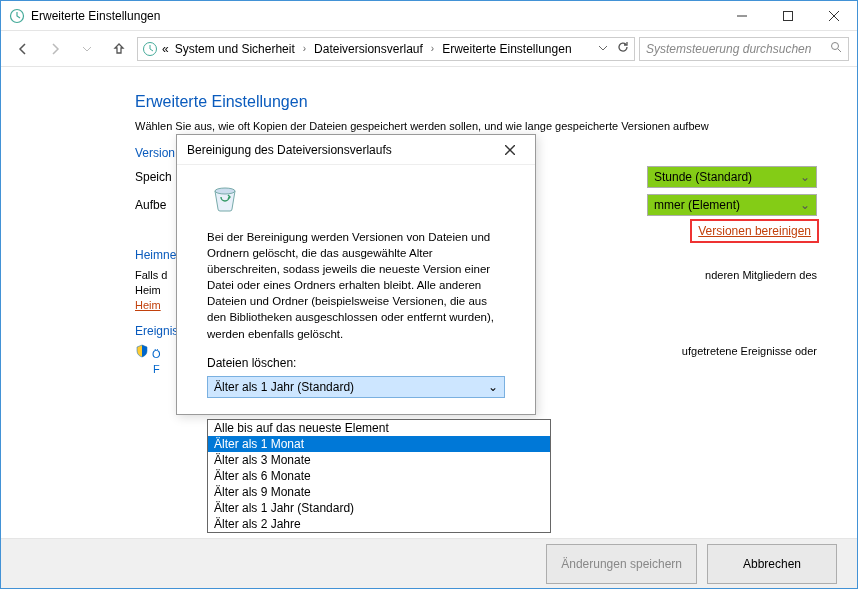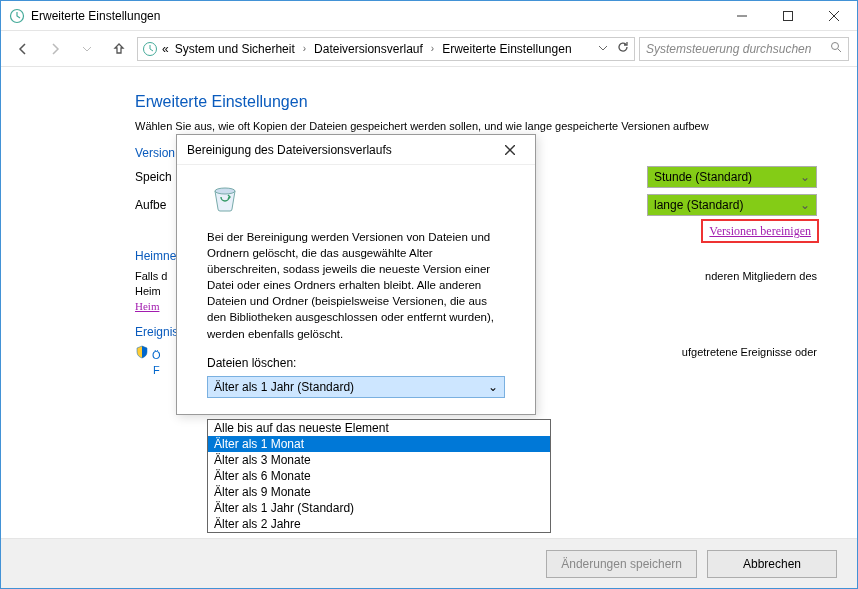--- a/index.html
+++ b/index.html
@@ -21,26 +21,26 @@
   .search-box { width: 210px; height: 24px; border: 1px solid #ccc; display: flex; align-items: center; padding: 0 6px; color: #888; }
   .search-ph { flex: 1; font-style: italic; color: #888; }
   .content { flex: 1; padding: 20px 40px 0 134px; position: relative; overflow: hidden; }
   h1.page-title { color: #0a5bbd; font-weight: 400; font-size: 16px; margin: 6px 0 8px 0; }
   .desc { font-size: 11px; line-height: 1.35; margin-bottom: 12px; }
   .section-h { color: #0a5bbd; font-size: 12px; margin: 10px 0 6px 0; }
   .field-row { display: flex; align-items: center; margin: 6px 0; }
   .field-label { width: 320px; }
   .combo { border: 1px solid #adadad; background: #84cc16; height: 22px; width: 170px; display: flex; align-items: center; padding: 0 6px; position: relative; }
   .combo .chev { margin-left: auto; color: #555; }
-  .link { color: #a21caf; text-decoration: underline; cursor: pointer; font-family: Liberation Serif, serif; }
+  .link { color: #c2410c; text-decoration: underline; cursor: pointer; }
   .link.red-box { outline: 2px solid #e33; padding: 3px 6px; outline-offset: 0; }
   .shield { color: #0066cc; display: inline-flex; align-items: center; gap: 4px; }
   .cutoff { color: #0066cc; display:inline-block; max-width: 18px; overflow: hidden; white-space: nowrap; vertical-align: bottom;}
   .footer { height: 50px; border-top: 1px solid #e5e5e5; background: #f0f0f0; display: flex; align-items: center; justify-content: flex-end; padding: 0 20px; gap: 10px; }
-  .btn { min-width: 130px; height: 28px; border: 1px solid #adadad; background: #e9e9e9; font-size: 12px; font-family: inherit; padding: 0 14px; }
+  .btn { min-width: 130px; height: 40px; border: 1px solid #adadad; background: #e9e9e9; font-size: 12px; font-family: inherit; padding: 0 14px; }
   .btn.disabled { color: #888; }
   .dialog { position: absolute; left: 175px; top: 133px; width: 360px; background: #fff; border: 1px solid #9a9a9a; box-shadow: 2px 2px 10px rgba(0,0,0,0.15); z-index: 10; }
   .dlg-title { height: 30px; display: flex; align-items: center; padding: 0 10px; border-bottom: 1px solid #eee; font-size: 12px; }
   .dlg-title .ttext { flex: 1; }
   .dlg-close { width: 30px; height: 30px; display: flex; align-items: center; justify-content: center; font-size: 14px; }
   .dlg-body { padding: 14px 30px 16px 30px; }
   .dlg-h { color: #0a5bbd; font-size: 14px; margin: 0 0 14px 0; display: flex; gap: 12px; align-items: flex-start; }
   .bin-icon { width: 36px; height: 36px; flex-shrink: 0; }
   .dlg-text { font-size: 11.5px; line-height: 1.4; margin-bottom: 14px; }
   .dlg-label { font-size: 12px; margin-bottom: 6px; }
@@ -149,21 +149,21 @@
       <div class="combo">
         <span>Stunde (Standard)</span>
         <span class="chev">⌄</span>
       </div>
     </div>
 
     <div class="field-row">
       <span class="field-label">Aufbe</span>
       <div style="flex:1"></div>
       <div class="combo">
-        <span>lange (Standard)</span>
+        <span>mmer (Element)</span>
         <span class="chev">⌄</span>
       </div>
     </div>
 
     <div style="text-align:right; margin-top:8px;">
       <a class="link red-box">Versionen bereinigen</a>
     </div>
 
     <div class="section-h">Heimne</div>
     <div class="desc">

